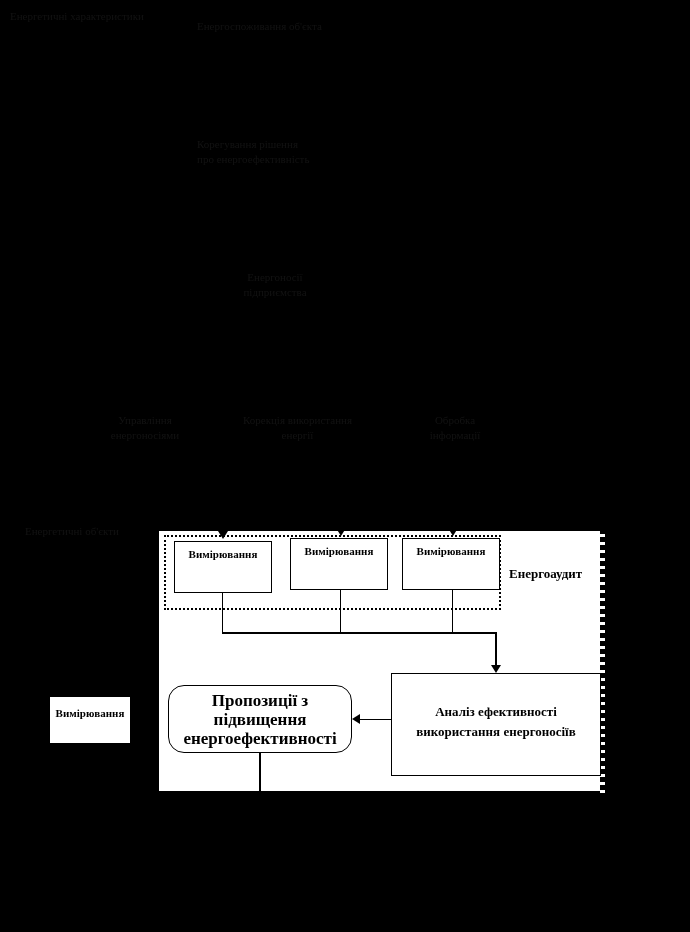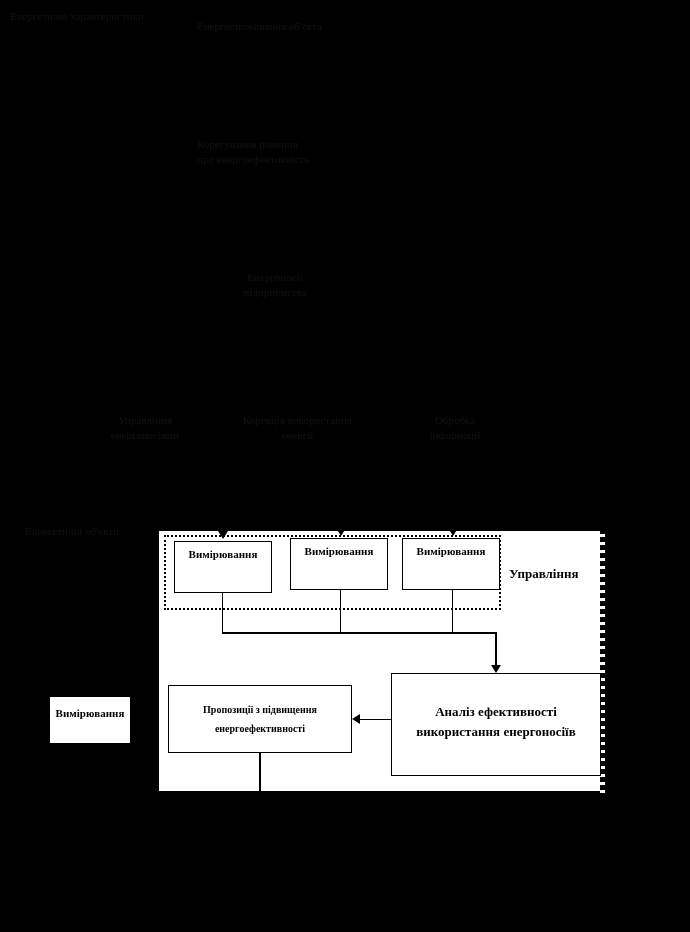--- a/index.html
+++ b/index.html
@@ -100,22 +100,23 @@
     align-items: flex-start;
     padding-top: 28px;
     line-height: 20px;
   }
 
   #node-proposals {
     left: 168px;
     top: 685px;
     width: 184px;
     height: 68px;
-    font-size: 10px;
+    font-size: 17px;
     line-height: 19px;
+    border-radius: 16px;
   }
 
   #node-realization {
     left: 49px;
     top: 696px;
     width: 82px;
     height: 48px;
     font-size: 11px;
     align-items: flex-start;
     padding-top: 10px;
@@ -198,21 +199,21 @@
 <div class="node meas" id="meas-1">
   <span class="node-text">Вимірювання</span>
 </div>
 <div class="node meas" id="meas-2">
   <span class="node-text">Вимірювання</span>
 </div>
 <div class="node meas" id="meas-3">
   <span class="node-text">Вимірювання</span>
 </div>
 
-<div id="label-energoaudit">Управління</div>
+<div id="label-energoaudit">Енергоаудит</div>
 
 <div class="ln ln-v" style="left:222px; top:593px; height:40px;"></div>
 <div class="ln ln-v" style="left:340px; top:590px; height:43px;"></div>
 <div class="ln ln-v" style="left:452px; top:590px; height:43px;"></div>
 
 <div class="ln ln-h2" style="left:222px; top:632px; width:275px;"></div>
 <div class="ln ln-v2" style="left:495px; top:632px; height:35px;"></div>
 <div class="arrow-down" style="left:491px; top:665px;"></div>
 
 <div class="node" id="node-analysis">

